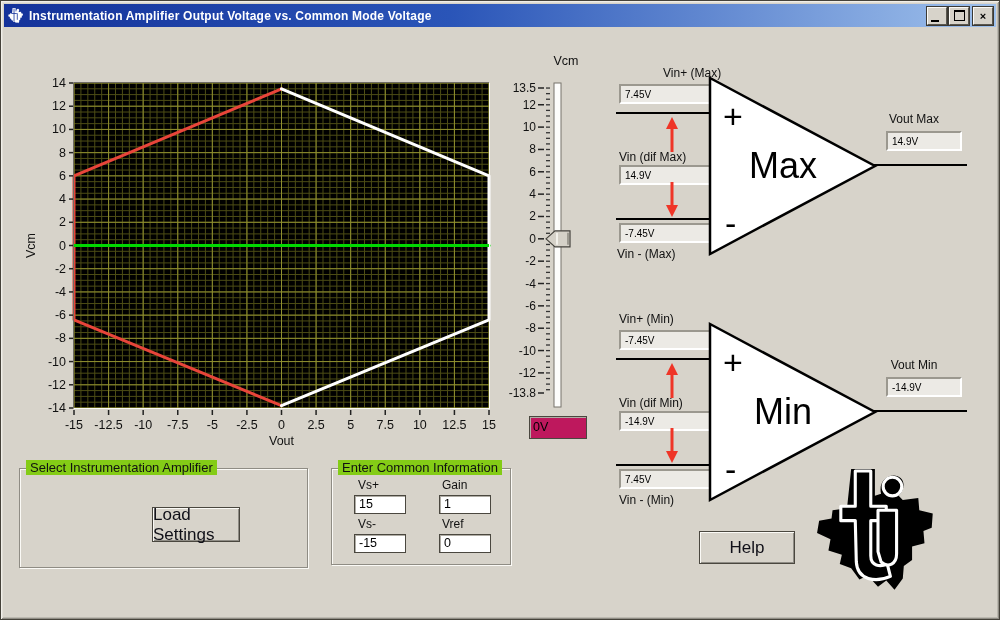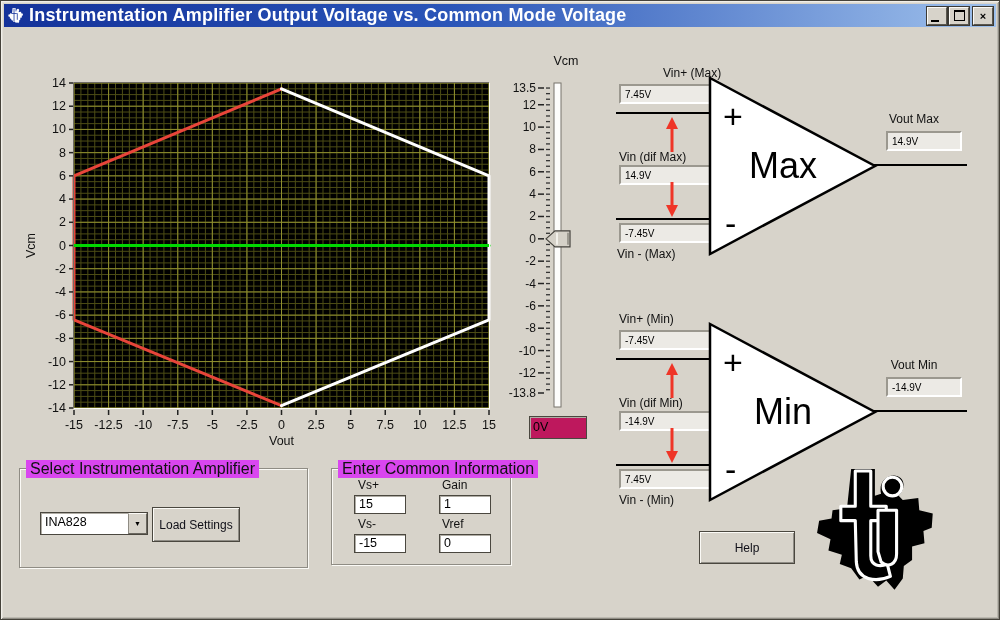--- a/index.html
+++ b/index.html
@@ -5,21 +5,21 @@
   html,body{margin:0;padding:0;background:#9a9a9a;}
   body{width:1000px;height:620px;position:relative;overflow:hidden;
        font-family:"Liberation Sans", sans-serif; -webkit-font-smoothing:none;}
   .window{position:absolute;left:0;top:0;width:1000px;height:620px;box-sizing:border-box;
     background:#d7d3ca;border:1px solid #45423a;
     box-shadow: inset 1px 1px 0 #f1efe9, inset -1px -1px 0 #8f8c84, inset 2px 2px 0 #e2dfd7, inset -2px -2px 0 #bcb9b0;}
   
   .titlebar{position:absolute;left:3px;top:3px;right:3px;height:23px;
     background:linear-gradient(to right,#14329a 0%,#2a55b8 45%,#9fc1ec 100%);
     display:flex;align-items:center;padding:0 3px;box-sizing:border-box;}
-  .titlebar .app-title{color:#ffffff;font-weight:bold;font-size:18px;margin-left:4px;
+  .titlebar .app-title{color:#ffffff;font-weight:bold;font-size:12px;margin-left:4px;
     white-space:nowrap;overflow:hidden;flex:1;letter-spacing:0.2px;}
   .tb-btn{width:18px;height:16px;background:#d7d3ca;margin-left:2px;position:relative;
     border:1px solid;border-color:#fbfaf6 #5a574f #5a574f #fbfaf6;box-shadow:0 0 0 1px #3c3a34;
     display:flex;align-items:center;justify-content:center;font-size:11px;font-weight:bold;color:#000;cursor:default;}
   .tb-btn.close{margin-left:4px;}
   .glyph-min{position:absolute;left:3px;bottom:2px;width:8px;height:2px;background:#000;}
   .glyph-max{width:9px;height:8px;border:1px solid #000;border-top-width:2px;}
   
   .chart-title{position:absolute;left:22px;top:55px;font-size:12.5px;color:#111;}
   #chart-svg{position:absolute;left:20px;top:66px;}
@@ -32,29 +32,29 @@
   
   .amp{position:absolute;width:388px;height:212px;}
   .amp .lbl{position:absolute;font-size:12px;color:#111;white-space:nowrap;}
   .ind-field{position:absolute;background:#eceae5;border:2px solid;border-color:#9b988f #ffffff #ffffff #9b988f;
     font-size:10px;color:#000;padding:1px 4px;box-sizing:border-box;line-height:15px;}
   .hline{position:absolute;height:2px;background:#000;}
   .arrow-svg{position:absolute;}
   .tri-svg{position:absolute;}
   
   .groupbox{position:absolute;border:1px solid #8f8c84;box-shadow:1px 1px 0 #fbfaf6, inset 1px 1px 0 #fbfaf6;}
-  .groupbox .gb-label{position:absolute;top:-9px;left:6px;background:#d946ef;padding:0 4px;font-size:16px;color:#111;white-space:nowrap;}
+  .groupbox .gb-label{position:absolute;top:-9px;left:6px;background:#84cc16;padding:0 4px;font-size:13px;color:#111;white-space:nowrap;}
   .combo{position:absolute;display:flex;background:#fff;border:1px solid #4a473f;box-shadow:inset 1px 1px 0 #b0ada5;}
   .combo .combo-value{flex:1;font-size:12.5px;padding:2px 4px;color:#000;line-height:15px;}
   .combo .combo-btn{width:17px;background:#d7d3ca;border-left:1px solid #8f8c84;
     border-top:1px solid #fbfaf6;border-bottom:1px solid #6a675f;border-right:1px solid #6a675f;
     display:flex;align-items:center;justify-content:center;font-size:7px;color:#000;}
   .btn{position:absolute;background:#d7d3ca;border:1px solid #4a473f;
     box-shadow:inset 1px 1px 0 #fbfaf6, inset -1px -1px 0 #8f8c85;
-    font-size:12px;color:#101018;display:flex;align-items:center;justify-content:center;cursor:default;
+    font-size:17px;color:#101018;display:flex;align-items:center;justify-content:center;cursor:default;
     font-family:"Liberation Sans",sans-serif;}
   .field-label{position:absolute;font-size:12px;color:#111;}
   .edit-field{position:absolute;background:#fff;border:1px solid #4a473f;box-shadow:inset 1px 1px 0 #b0ada5;
     font-size:12.5px;color:#000;padding:1px 4px;box-sizing:border-box;line-height:14px;}
   #ti-logo{position:absolute;left:815px;top:468px;}
 </style>
 </head>
 <body>
 
 <div class="window">
@@ -432,24 +432,20 @@
       <text x="18" y="160" font-size="34" fill="#000">-</text>
       <text x="76" y="103" font-size="36" fill="#000" text-anchor="middle">Min</text>
     </svg>
     <div class="hline" style="left:260px;top:101px;width:94px;"></div>
     <div class="lbl" style="left:255px;top:49px;width:92px;text-align:center;">Vout Min</div>
     <div class="ind-field" style="left:273px;top:68px;width:76px;height:20px;">-14.9V</div>
   </div>
 
   <div class="groupbox" style="left:18px;top:467px;width:287px;height:98px;">
     <div class="gb-label">Select Instrumentation Amplifier</div>
-    <div class="combo" style="left:20px;top:43px;width:106px;height:21px;">
-      <div class="combo-value">INA828</div>
-      <div class="combo-btn">▼</div>
-    </div>
     <div class="btn" style="left:132px;top:38px;width:86px;height:33px;">Load Settings</div>
   </div>
 
   <div class="groupbox" style="left:330px;top:467px;width:178px;height:95px;">
     <div class="gb-label">Enter Common Information</div>
     <div class="field-label" style="left:26px;top:9px;">Vs+</div>
     <div class="edit-field" style="left:22px;top:26px;width:52px;height:19px;">15</div>
     <div class="field-label" style="left:110px;top:9px;">Gain</div>
     <div class="edit-field" style="left:107px;top:26px;width:52px;height:19px;">1</div>
     <div class="field-label" style="left:26px;top:48px;">Vs-</div>

